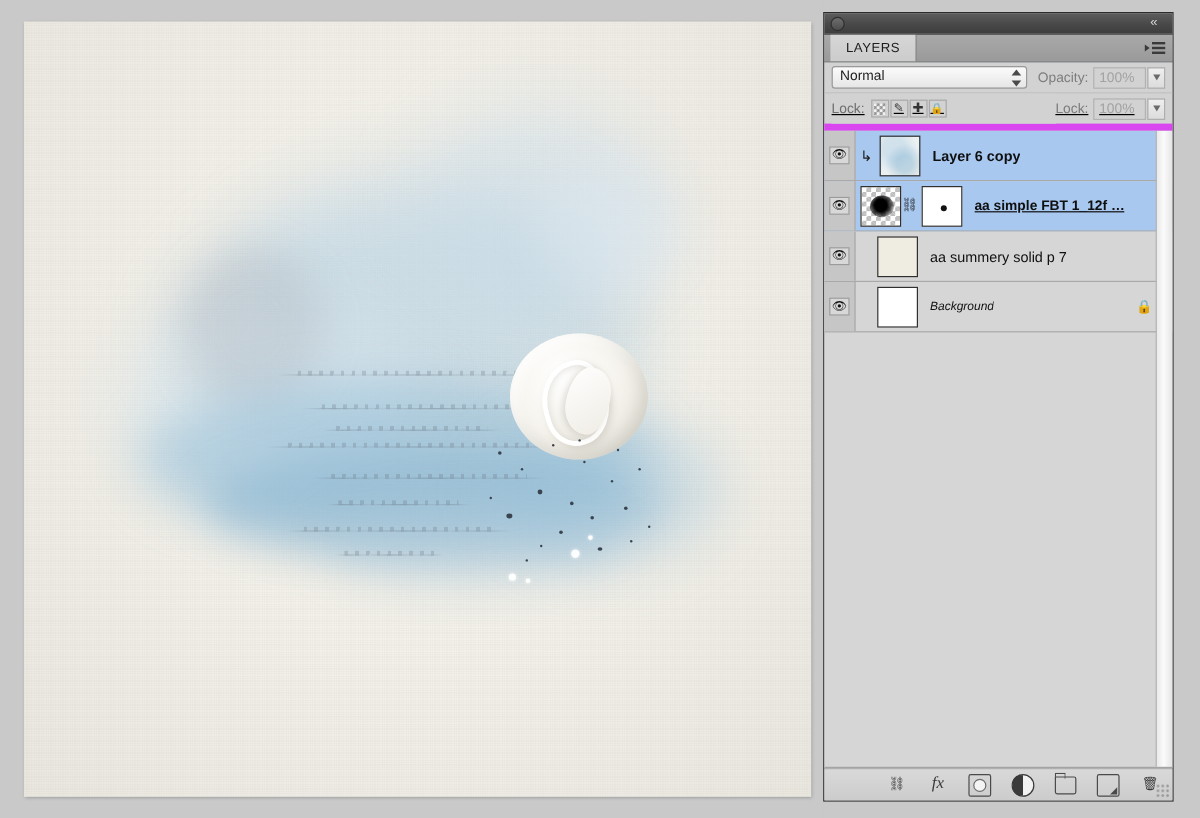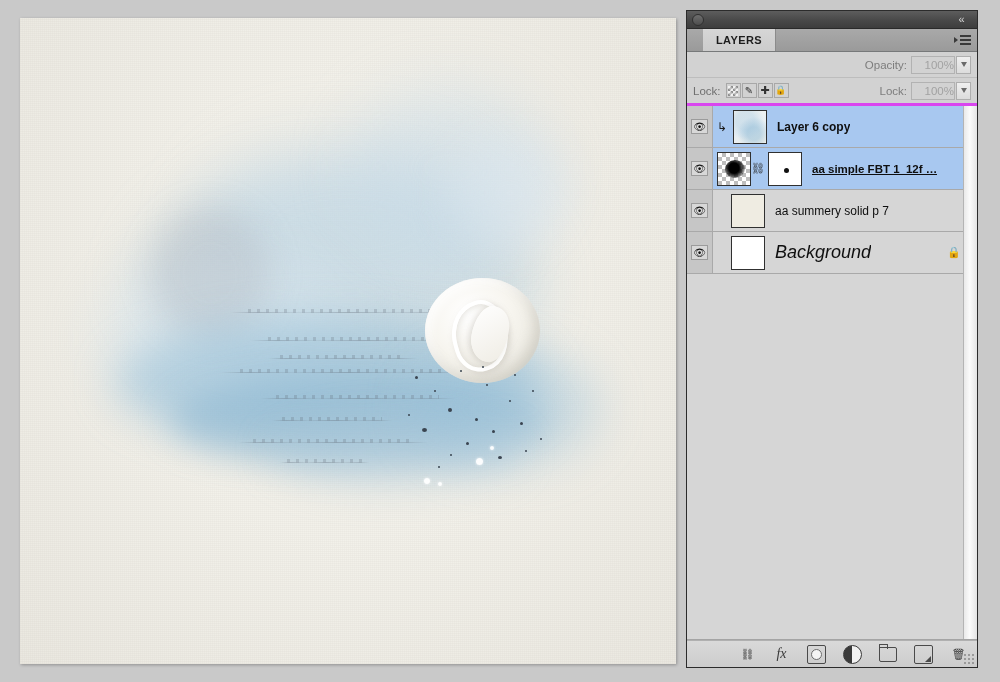--- a/index.html
+++ b/index.html
@@ -103,24 +103,24 @@
   .tb-collapse{
     position:absolute;right:7px;top:2px;width:18px;height:13px;
     color:#d7d7d7;font-size:11px;line-height:13px;text-align:center;letter-spacing:-1px;
   }
   .tab-strip{
     height:22px;flex:none;position:relative;
     background:linear-gradient(180deg,#a9a9a9 0%,#9a9a9a 100%);
     border-bottom:1px solid #77797a;
   }
   .tab{
-    position:absolute;left:16px;top:0;height:22px;padding:0 13px;
+    position:absolute;left:5px;top:0;height:22px;padding:0 13px;
     background:linear-gradient(180deg,#d6d6d6 0%,#cccccc 100%);
     border-right:1px solid #8b8b8b;
-    font-size:11px;font-weight:bold;color:#1d1d1d;
+    font-size:11px;font-weight:normal;color:#1d1d1d;
     line-height:22px;letter-spacing:.4px;text-align:center;
   }
   .panel-menu{
     position:absolute;right:6px;top:5px;width:17px;height:12px;
     display:flex;align-items:center;gap:2px;
   }
   .pm-tri{width:0;height:0;border-left:4px solid #3a3a3a;border-top:3px solid transparent;border-bottom:3px solid transparent;}
   .pm-lines{display:flex;flex-direction:column;gap:2px;}
   .pm-lines i{display:block;width:11px;height:2px;background:#3a3a3a;}
 
@@ -140,21 +140,21 @@
     position:absolute;right:4px;top:2px;width:9px;height:14px;
     display:flex;flex-direction:column;justify-content:space-between;align-items:center;
   }
   .stepper .up{width:0;height:0;border-left:4px solid transparent;border-right:4px solid transparent;border-bottom:5px solid #4a4a4a;}
   .stepper .dn{width:0;height:0;border-left:4px solid transparent;border-right:4px solid transparent;border-top:5px solid #4a4a4a;}
 
   .opt-label{font-size:11.5px;color:#7d7d7d;margin-left:auto;padding-right:4px;text-align:center;}
   .num-field{
     width:44px;height:18px;box-sizing:border-box;
     background:#d2d2d2;border:1px solid #b2b2b2;
-    font-size:11.5px;color:#a2a2a2;line-height:16px;text-align:right;padding-left:4px;
+    font-size:11.5px;color:#a2a2a2;line-height:16px;text-align:left;padding-left:4px;
   }
   .num-arrow{
     width:15px;height:18px;box-sizing:border-box;margin-left:1px;
     background:linear-gradient(180deg,#efefef,#dcdcdc);
     border:1px solid #aeaeae;
     display:flex;align-items:center;justify-content:center;
   }
   .num-arrow .tri{width:0;height:0;border-left:3.5px solid transparent;border-right:3.5px solid transparent;border-top:5px solid #6a6a6a;}
 
   .lock-row{
@@ -225,21 +225,21 @@
   }
   .thumb.solid{background:#efece2;}
   .thumb.white{background:#ffffff;}
   .link-chain{
     width:13px;flex:none;text-align:center;font-size:11px;color:#2a2a2a;line-height:1;
   }
   .layer-name{
     margin-left:10px;font-size:12px;color:#0f0f0f;white-space:nowrap;overflow:hidden;
   }
   .layer-name.bold{font-weight:bold;}
-  .layer-name.ital{font-style:italic;font-size:18px;}
+  .layer-name.ital{font-style:italic;font-size:10px;}
   .layer-name.underline{font-weight:bold;text-decoration:underline;font-size:11.5px;text-align:right;}
   .lock-ind{
     margin-left:auto;margin-right:16px;font-size:11px;color:#444;
   }
   .list-scroll{
     position:absolute;right:0;top:0;width:13px;height:100%;
     background:linear-gradient(90deg,#e9e9e9,#fbfbfb 45%,#e4e4e4);
     border-left:1px solid #b4b4b4;
   }
 
@@ -357,28 +357,35 @@
         <div class="pm-tri"></div>
         <div class="pm-lines">
             <i></i>
             <i></i>
             <i></i>
           </div>
       </div>
     </div>
 
     <div class="opt-row">
+      <div class="blend-select">
+        <span>Normal</span>
+        <span class="stepper">
+          <span class="up"></span>
+            <span class="dn"></span>
+        </span>
+      </div>
       <div class="opt-label">Opacity:</div>
       <div class="num-field">100%</div>
       <div class="num-arrow">
           <span class="tri"></span>
         </div>
     </div>
 
-    <div class="opt-row" style="border-bottom:3px solid #d946ef;">
+    <div class="opt-row" style="border-bottom:6px solid #d946ef;text-decoration:underline;">
       <div class="lock-row" style="flex:1;height:100%;border:none;padding:0;">
         <span class="lock-label">Lock:</span>
         <span class="lock-btn">
             <span class="chk"></span>
           </span>
         <span class="lock-btn">
             <span style="font-size:10px;line-height:1;color:#333;">✎</span>
           </span>
         <span class="lock-btn">
             <span style="font-size:11px;line-height:1;color:#333;">✚</span>

